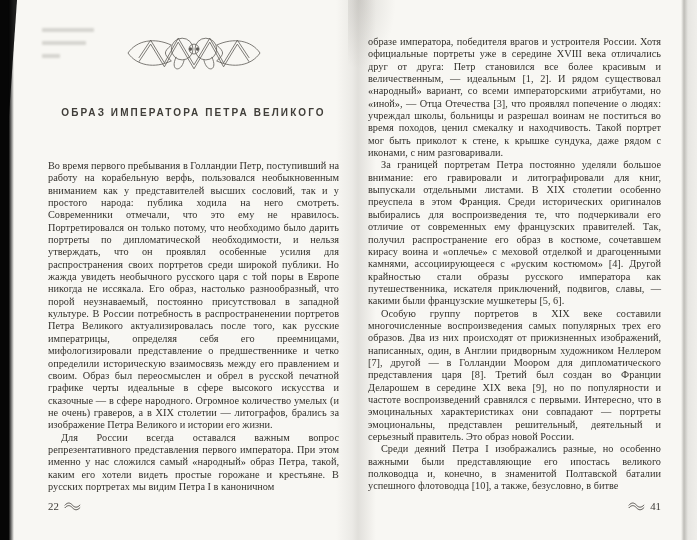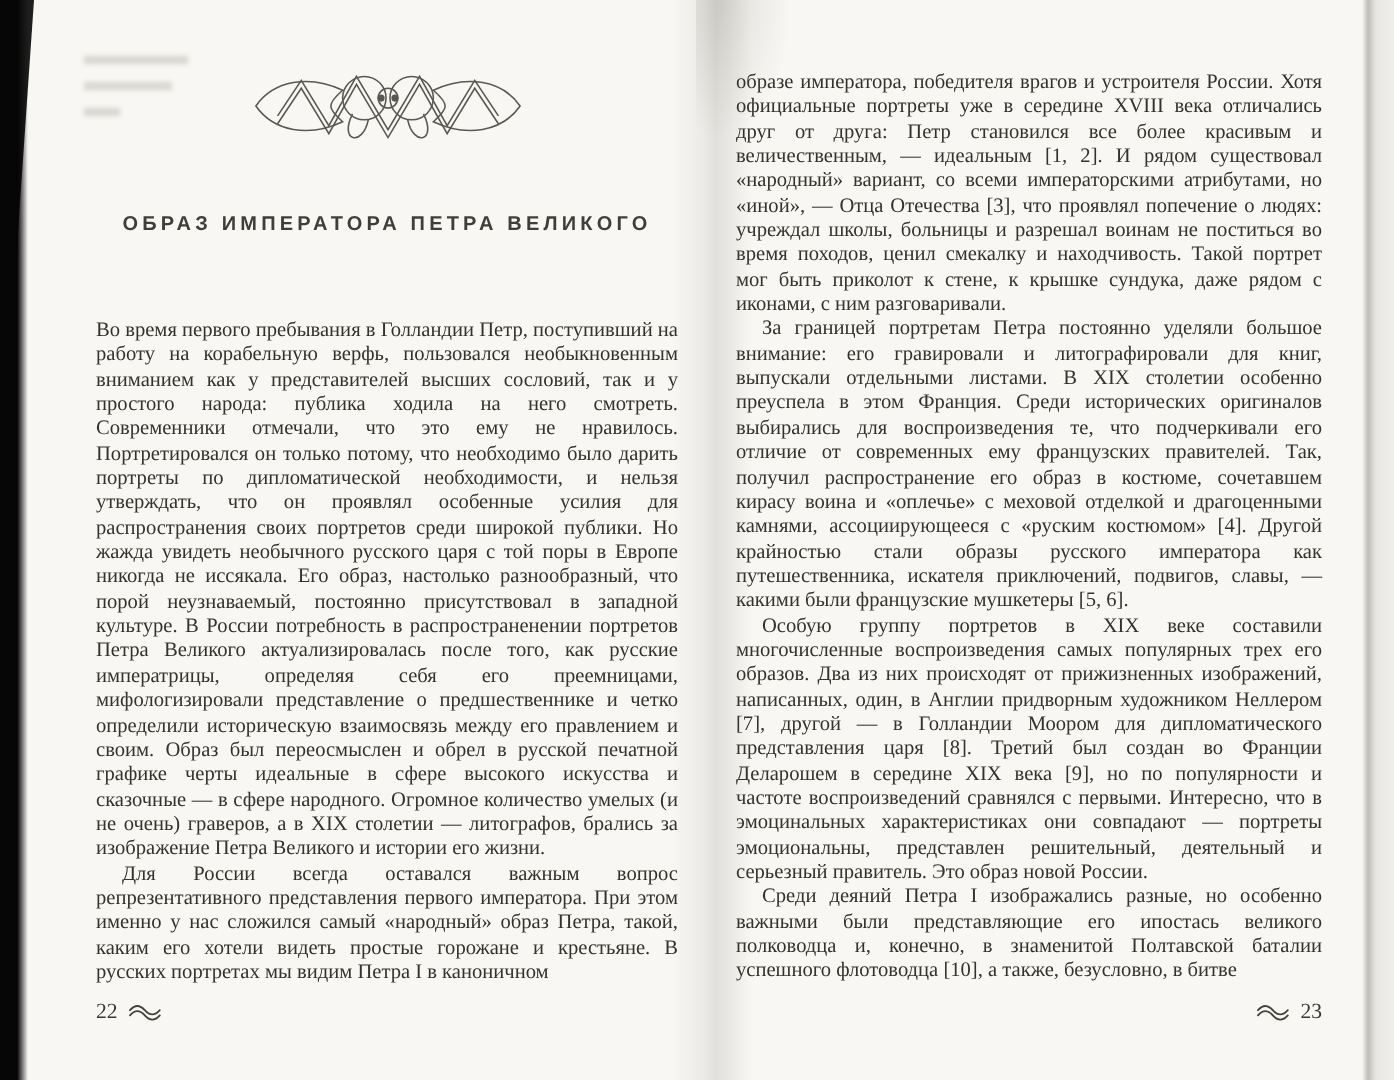--- a/index.html
+++ b/index.html
@@ -103,21 +103,21 @@
       <p class="indent">Среди деяний Петра I изображались разные, но особенно важными были представляющие его ипостась великого полководца и, конечно, в знаменитой Полтавской баталии успешного флотоводца [10], а также, безусловно, в битве</p>
     </div>
 
     <div class="folio folio-right">
       <svg class="squiggle" width="17" height="9" viewBox="0 0 17 9">
         <g fill="none" stroke="#45423d" stroke-width="0.9" stroke-linecap="round">
           <path d="M1,3.1 C3.4,0.3 5.9,0.3 8.4,3.1 C10.9,5.9 13.4,5.9 15.9,3.1"></path>
           <path d="M1,5.7 C3.4,2.9 5.9,2.9 8.4,5.7 C10.9,8.5 13.4,8.5 15.9,5.7"></path>
         </g>
       </svg>
-      <span>23</span>
+      <span>41</span>
     </div>
   </div>
 
   <div class="gutter"></div>
   <div class="gutter-top-shadow"></div>
   <div class="edge-left"></div>
   <div class="edge-left-wedge"></div>
   <div class="edge-right"></div>
 </div>
 

